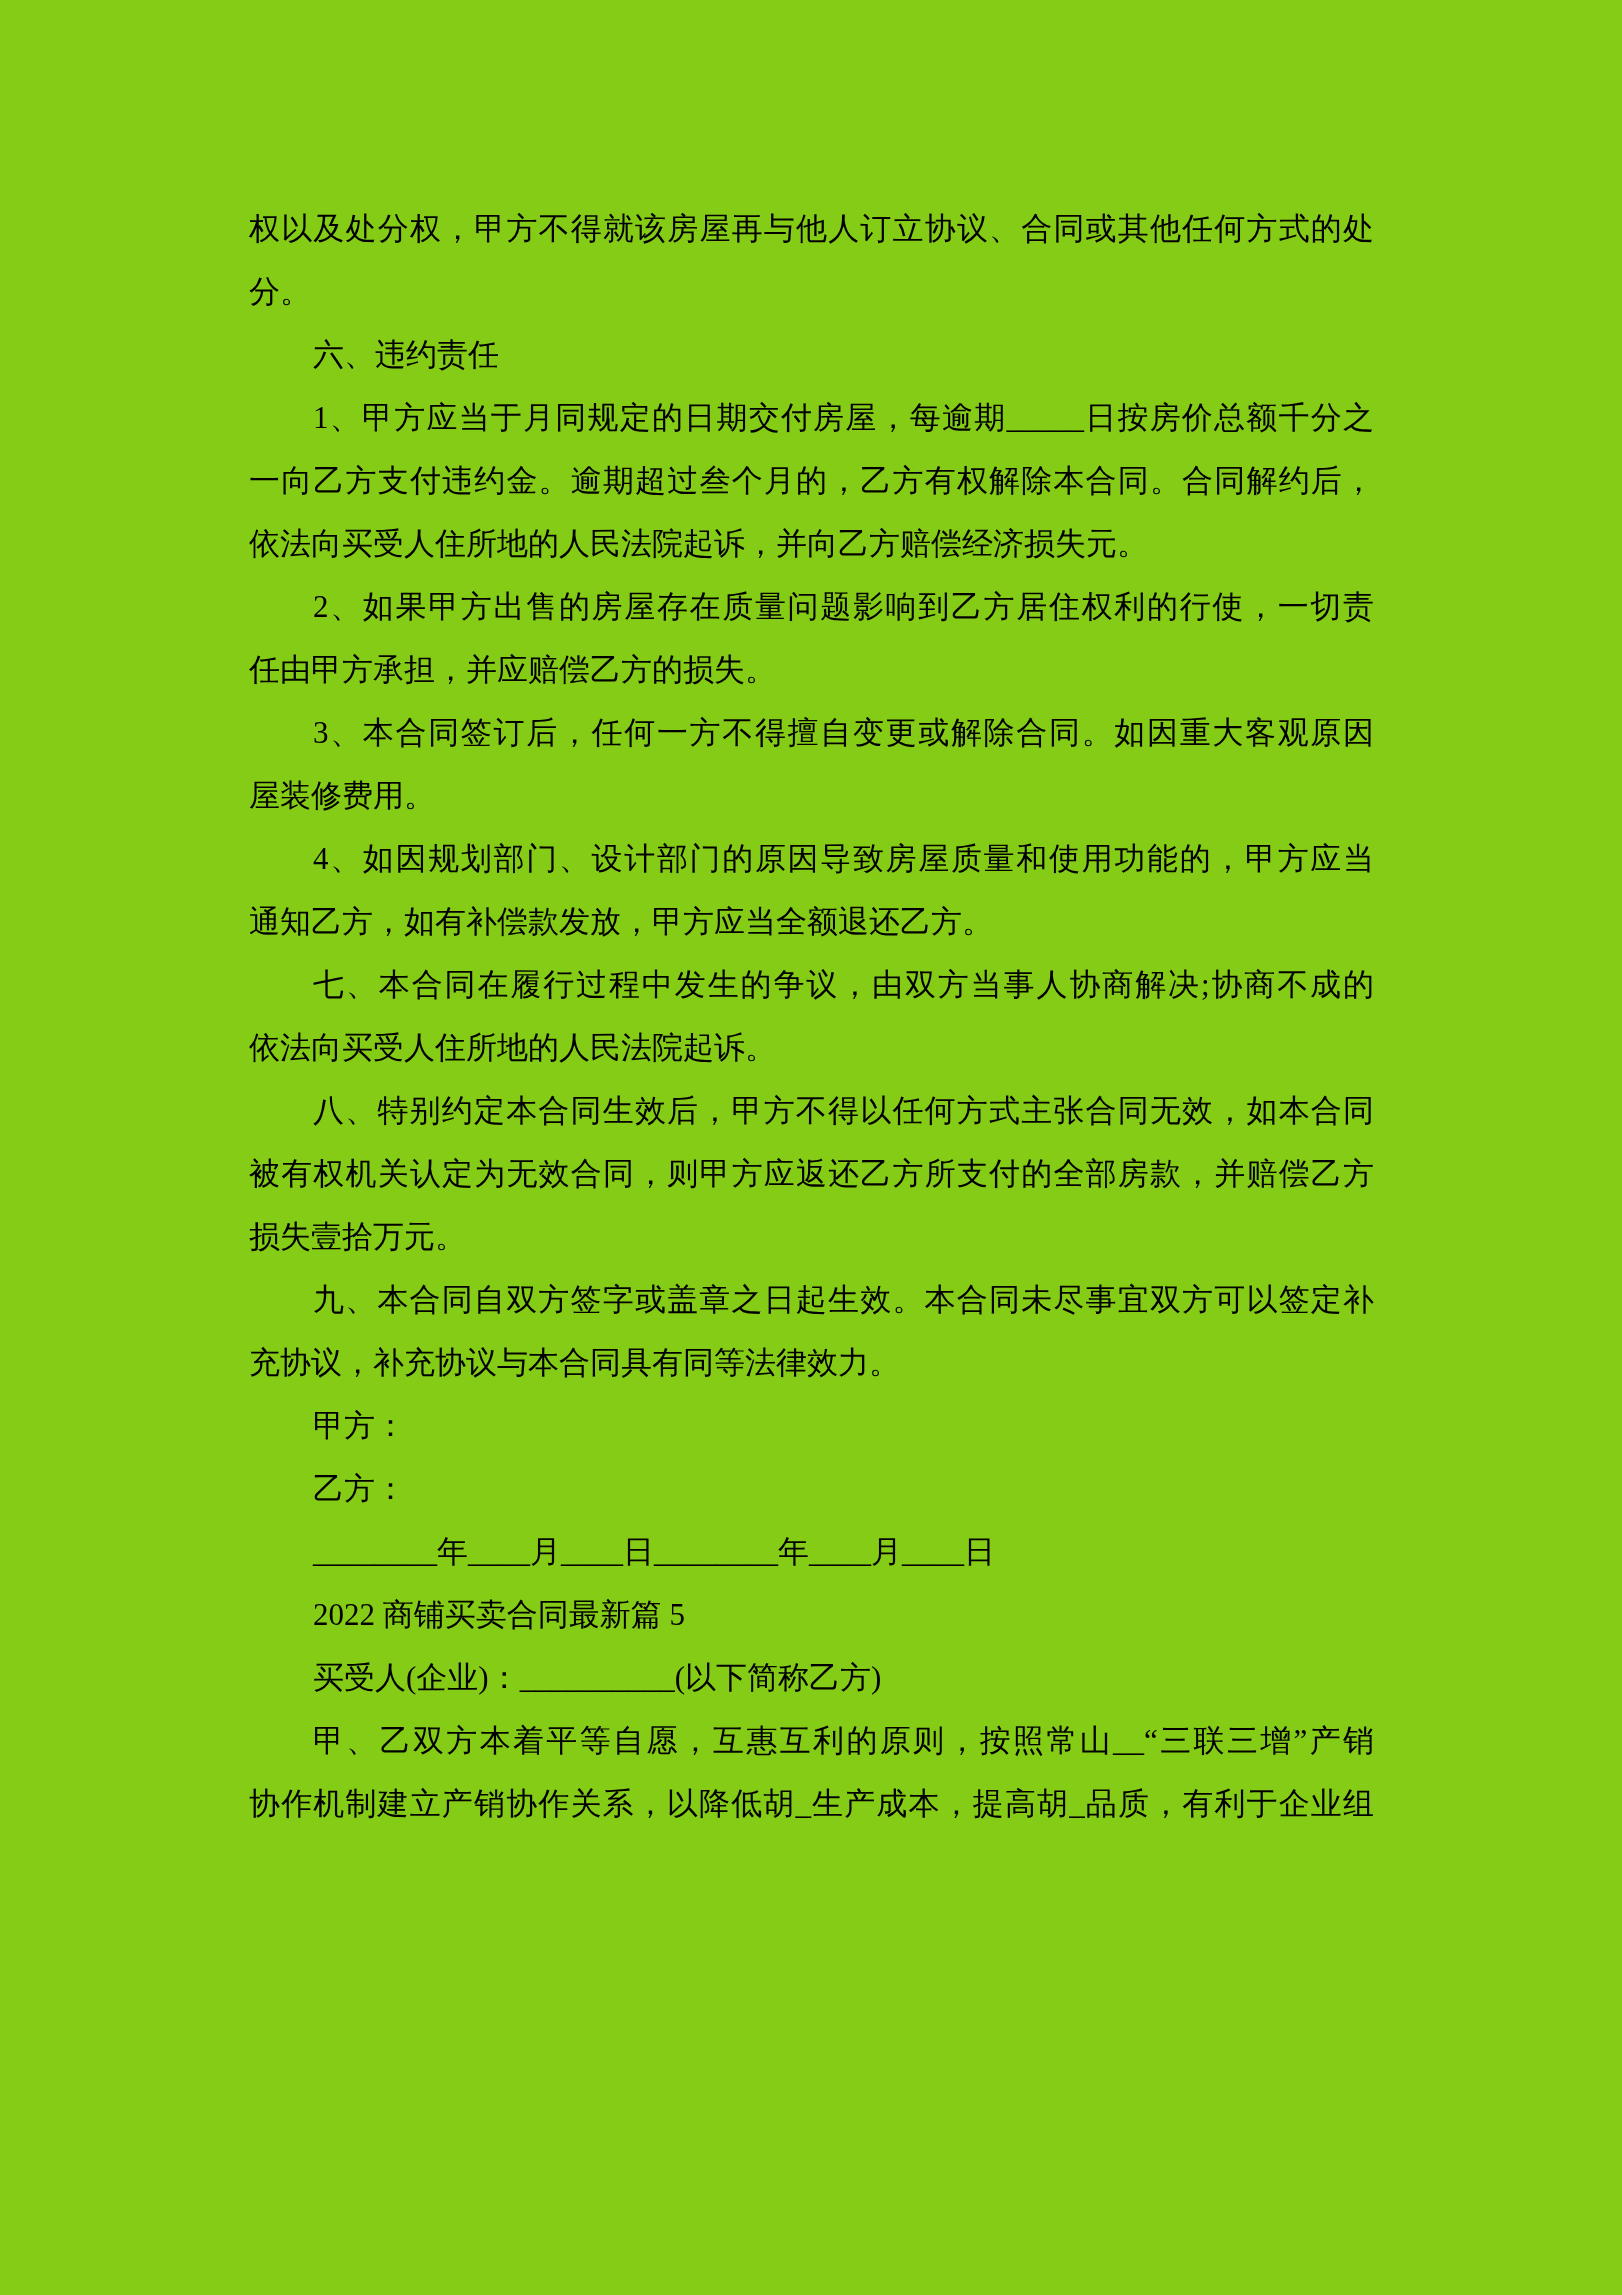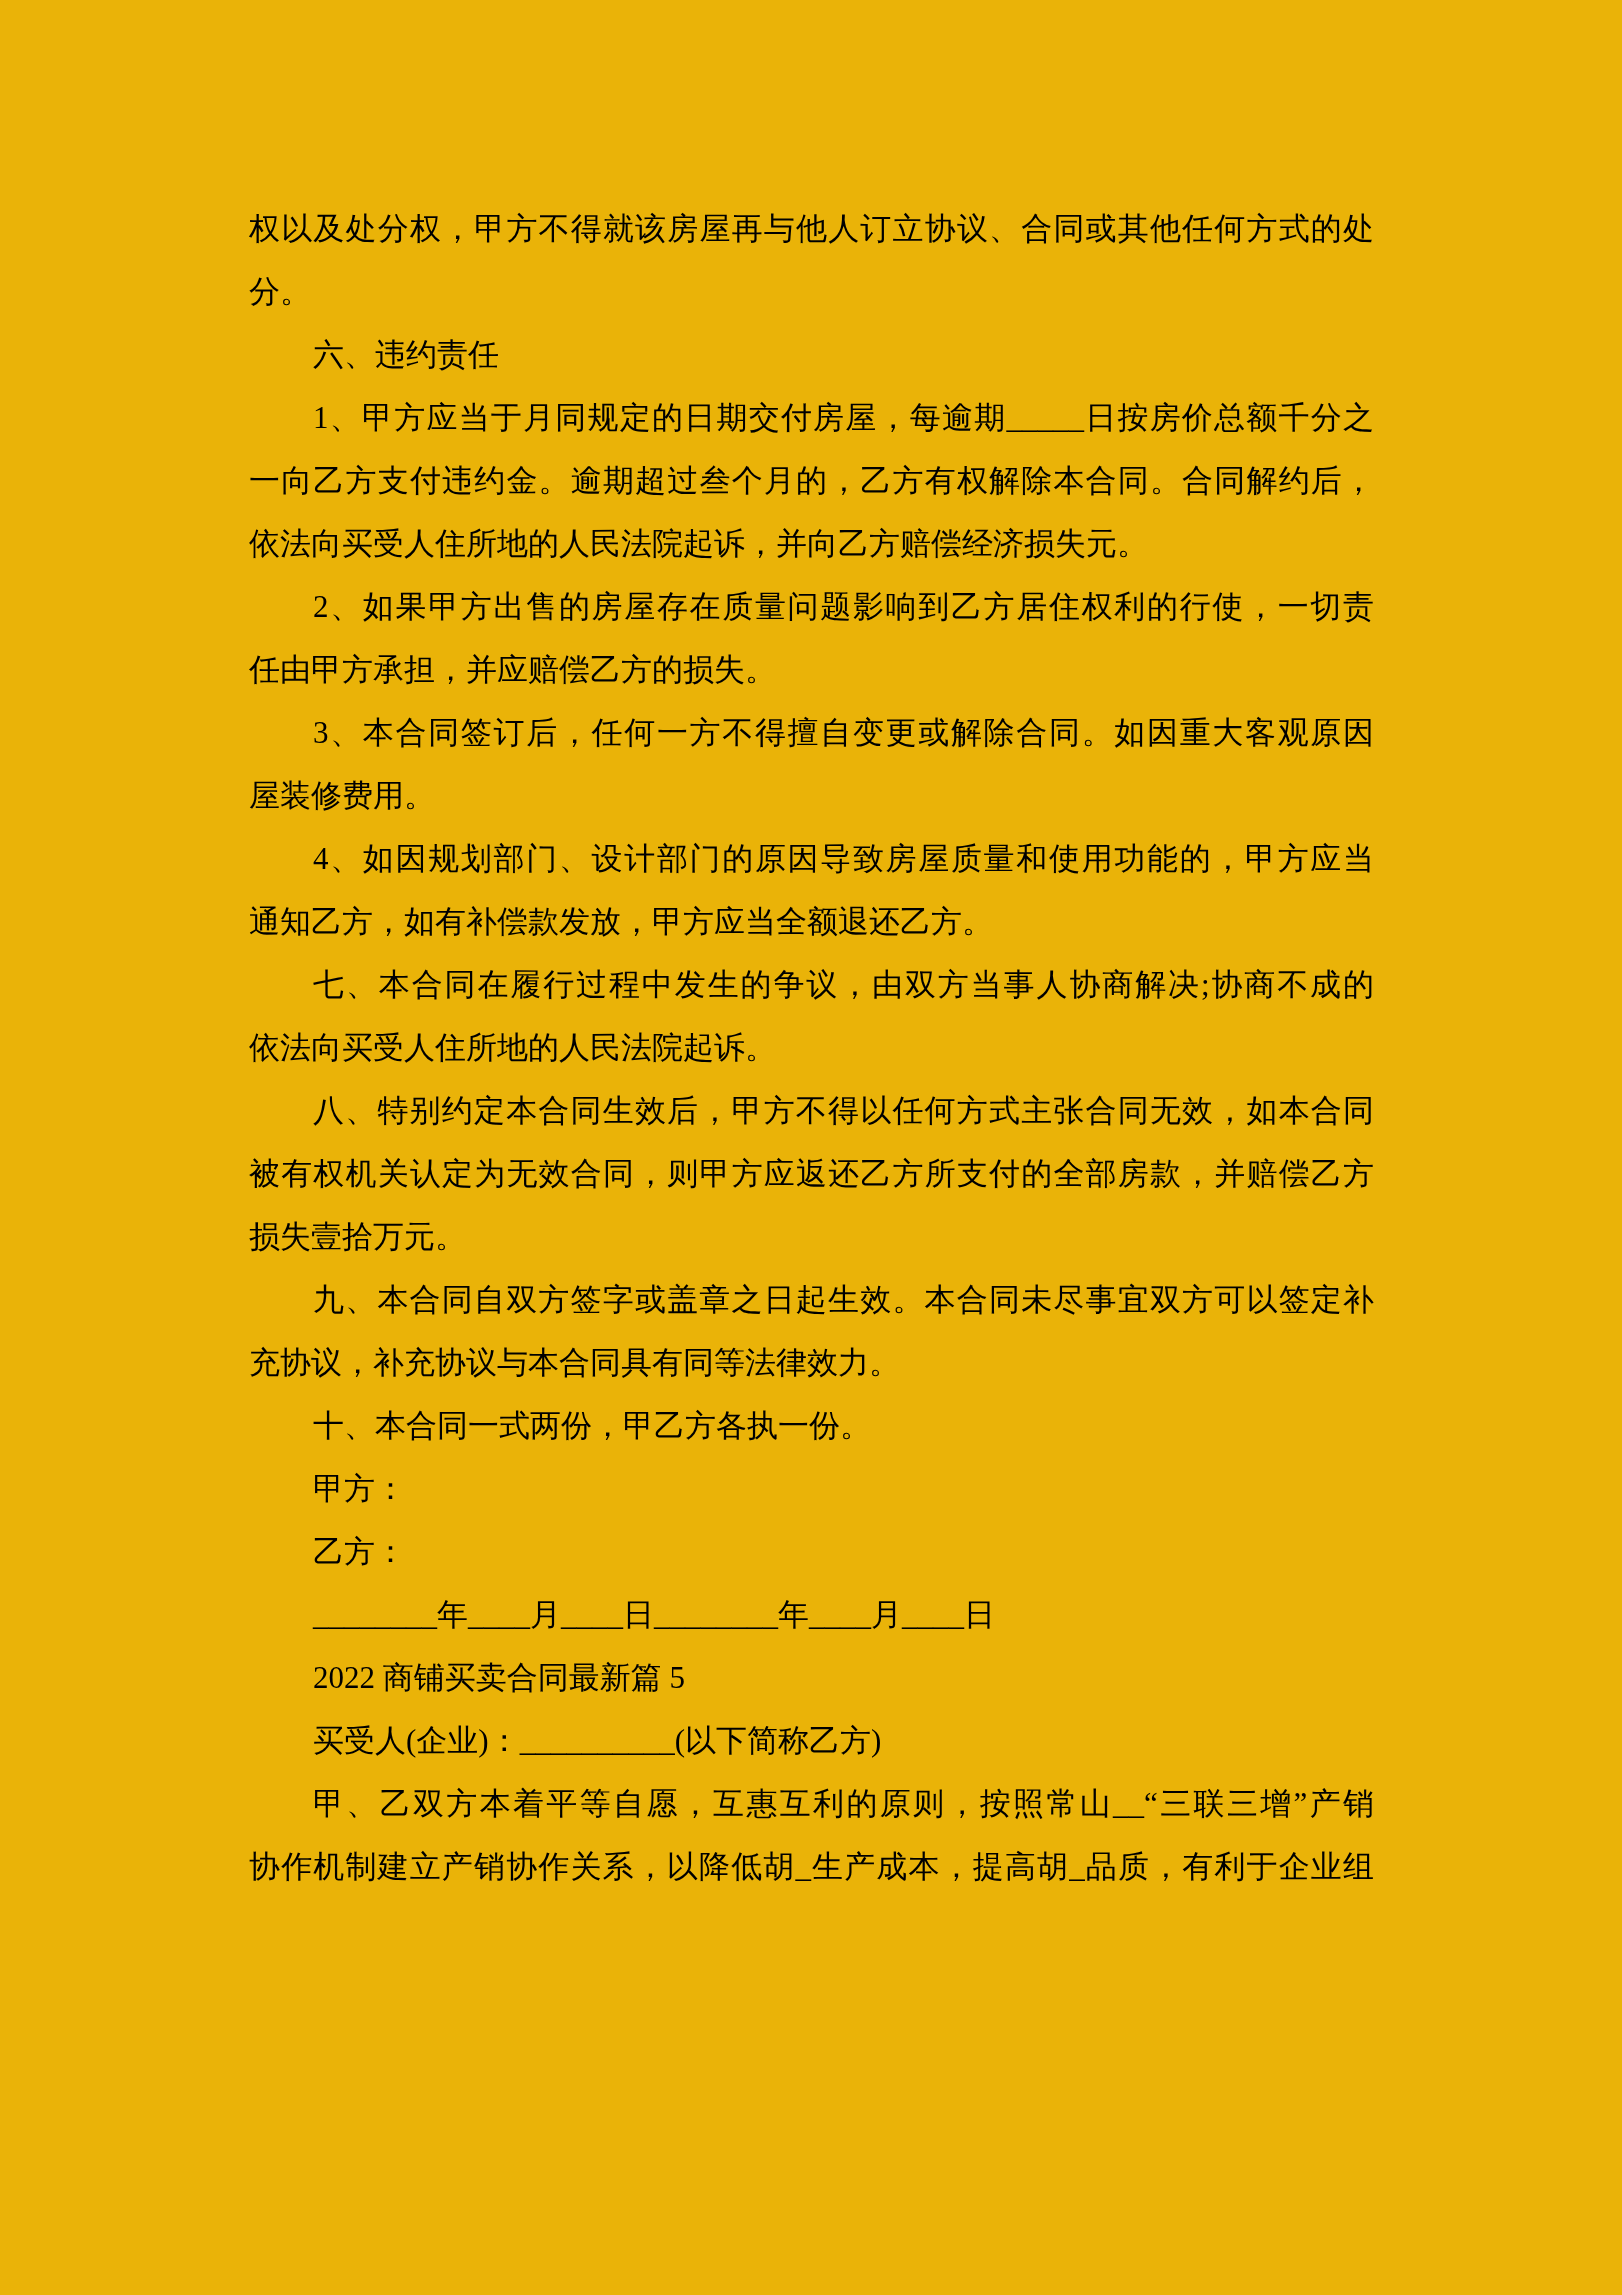--- a/index.html
+++ b/index.html
@@ -9,21 +9,21 @@
   }
   body {
     width: 1623px;
     height: 2295px;
     overflow: hidden;
   }
   .page {
     box-sizing: border-box;
     width: 1623px;
     height: 2295px;
-    background: #eab308;
+    background: #84cc16;
     padding: 197px 249px 0 249px;
     font-family: "Liberation Serif", "DejaVu Serif", serif;
     font-size: 31px;
     line-height: 63px;
     color: #000000;
     letter-spacing: 0;
   }
   .line {
     width: 100%;
     text-align: left;
@@ -55,21 +55,20 @@
       <div class="line">屋装修费用。</div>
       <div class="line indent full">4、如因规划部门、设计部门的原因导致房屋质量和使用功能的，甲方应当</div>
       <div class="line">通知乙方，如有补偿款发放，甲方应当全额退还乙方。</div>
       <div class="line indent full">七、本合同在履行过程中发生的争议，由双方当事人协商解决;协商不成的</div>
       <div class="line">依法向买受人住所地的人民法院起诉。</div>
       <div class="line indent full">八、特别约定本合同生效后，甲方不得以任何方式主张合同无效，如本合同</div>
       <div class="line full">被有权机关认定为无效合同，则甲方应返还乙方所支付的全部房款，并赔偿乙方</div>
       <div class="line">损失壹拾万元。</div>
       <div class="line indent full">九、本合同自双方签字或盖章之日起生效。本合同未尽事宜双方可以签定补</div>
       <div class="line">充协议，补充协议与本合同具有同等法律效力。</div>
-      <div class="line indent">十、本合同一式两份，甲乙方各执一份。</div>
       <div class="line indent">甲方：</div>
       <div class="line indent">乙方：</div>
       <div class="line indent">________年____月____日________年____月____日</div>
       <div class="line indent">2022 商铺买卖合同最新篇 5</div>
       <div class="line indent">买受人(企业)：__________(以下简称乙方)</div>
       <div class="line indent full">甲、乙双方本着平等自愿，互惠互利的原则，按照常山__“三联三增”产销</div>
       <div class="line full">协作机制建立产销协作关系，以降低胡_生产成本，提高胡_品质，有利于企业组</div>
     </div>
 </div>
 

